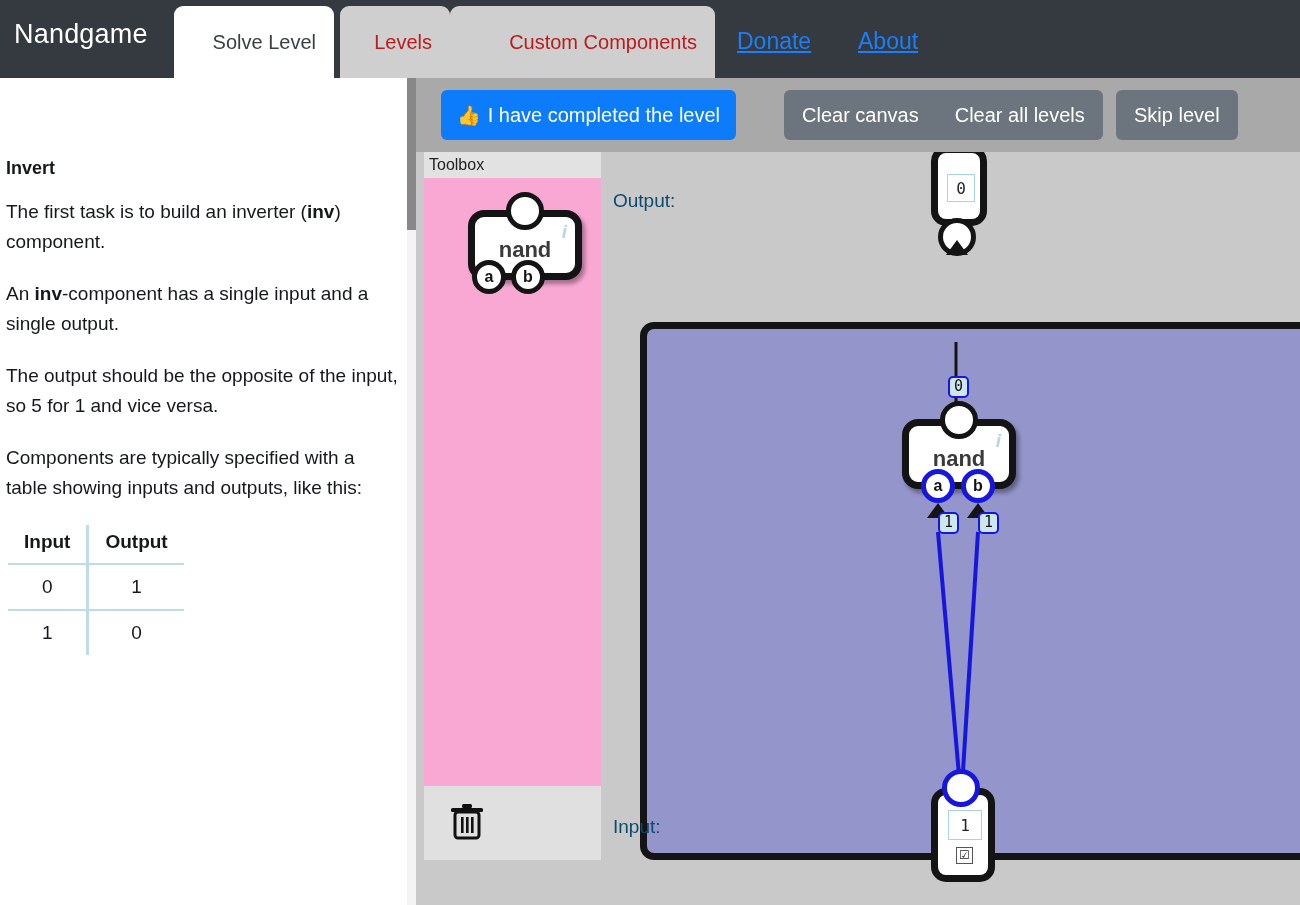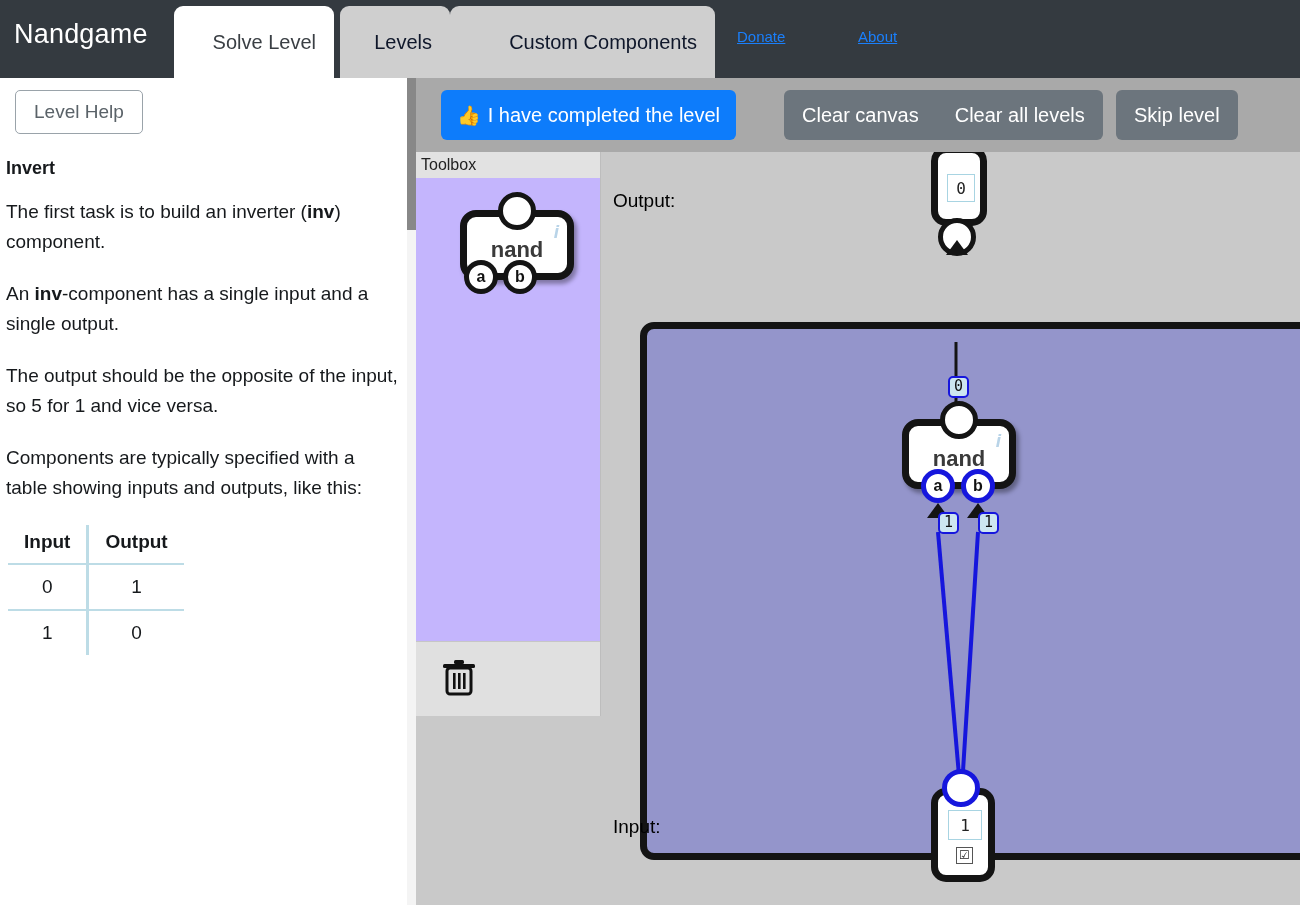--- a/index.html
+++ b/index.html
@@ -23,23 +23,23 @@
   }
   .tabstrip { position: absolute; left: 174px; top: 0; height: 78px; }
   .tab {
     position: absolute; top: 6px; height: 72px;
     border-radius: 9px 9px 0 0;
     display: flex; align-items: center; justify-content: flex-end;
     font-size: 20px; box-sizing: border-box; padding: 0 18px;
     white-space: nowrap;
   }
   .tab.active { background: #ffffff; color: #3a3f44; }
-  .tab.inactive { background: #cfcfcf; color: #0f172a; }
+  .tab.inactive { background: #cfcfcf; color: #b91c1c; }
   .navlink {
-    position: absolute; top: 28px; color: #1a7ffb; font-size: 15px;
+    position: absolute; top: 28px; color: #1a7ffb; font-size: 23px;
     white-space: nowrap;
   }
 
   
   .sidebar {
     position: absolute; left: 0; top: 78px; width: 416px; height: 827px;
     background: #ffffff; overflow: hidden;
     box-sizing: border-box;
   }
   .level-help-btn {
@@ -99,22 +99,22 @@
     background: #6c757d; border-radius: 6px; display: flex; align-items: center;
   }
   .btn-group .seg {
     height: 50px; display: flex; align-items: center; justify-content: center;
     font-size: 20px; color: #ffffff; padding: 0 18px; white-space: nowrap;
   }
   .thumbsup { font-size: 19px; margin-right: 7px; display: inline-block; }
 
   
   .toolbox {
-    position: absolute; left: 0; top: 74px; width: 185px; height: 564px;
-    background: #c4b5fd; border-right: 1px solid #bdbdbd;
+    position: absolute; left: 8px; top: 74px; width: 185px; height: 708px;
+    background: #f9a8d4; border-right: 1px solid #bdbdbd;
     box-sizing: border-box;
   }
   .toolbox-head {
     position: absolute; left: 0; top: 0; width: 184px; height: 26px;
     background: #e2e2e2; color: #222; font-size: 16px;
     padding: 4px 0 0 5px; box-sizing: border-box;
   }
   .toolbox-footer {
     position: absolute; left: 0; bottom: 0; width: 184px; height: 75px;
     background: #e0e0e0; border-top: 1px solid #c6c6c6; box-sizing: border-box;
@@ -124,21 +124,21 @@
   
   .canvas {
     position: absolute; left: 185px; top: 74px; width: 699px; height: 753px;
     background: #c9c9c9; overflow: hidden;
   }
   .region {
     position: absolute; left: 39px; top: 170px; width: 800px; height: 538px;
     background: #9495cb; border: 7px solid #141414; border-radius: 14px;
     box-sizing: border-box;
   }
-  .io-label { position: absolute; font-size: 19px; color: #000000; }
+  .io-label { position: absolute; font-size: 19px; color: #0c4a6e; }
 
   
   .gate {
     position: absolute;
     background: #ffffff; border: 7px solid #141414; border-radius: 16px;
     box-sizing: border-box;
     box-shadow: 3px 4px 4px rgba(0,0,0,.35);
   }
   .gate-label {
     position: absolute; left: 0; right: 0; text-align: center;
@@ -205,23 +205,20 @@
         <span>Custom Components</span>
       </div>
     </div>
 
     <a class="navlink" style="left:737px;" href="#">Donate</a>
     <a class="navlink" style="left:858px;" href="#">About</a>
   </div>
 
   <div class="sidebar">
 
-    <div class="level-help-btn">
-      <span>Level Help</span>
-    </div>
 
     <div class="side-body">
       <div class="side-title">Invert</div>
 
       <p class="side-p">The first task is to build an inverter (<b>inv</b>) component.</p>
       <p class="side-p">An <b>inv</b>-component has a single input and a single output.</p>
       <p class="side-p">The output should be the opposite of the input, so 5 for 1 and vice versa.</p>
       <p class="side-p">Components are typically specified with a table showing inputs and outputs, like this:</p>
 
       <table class="truth">

